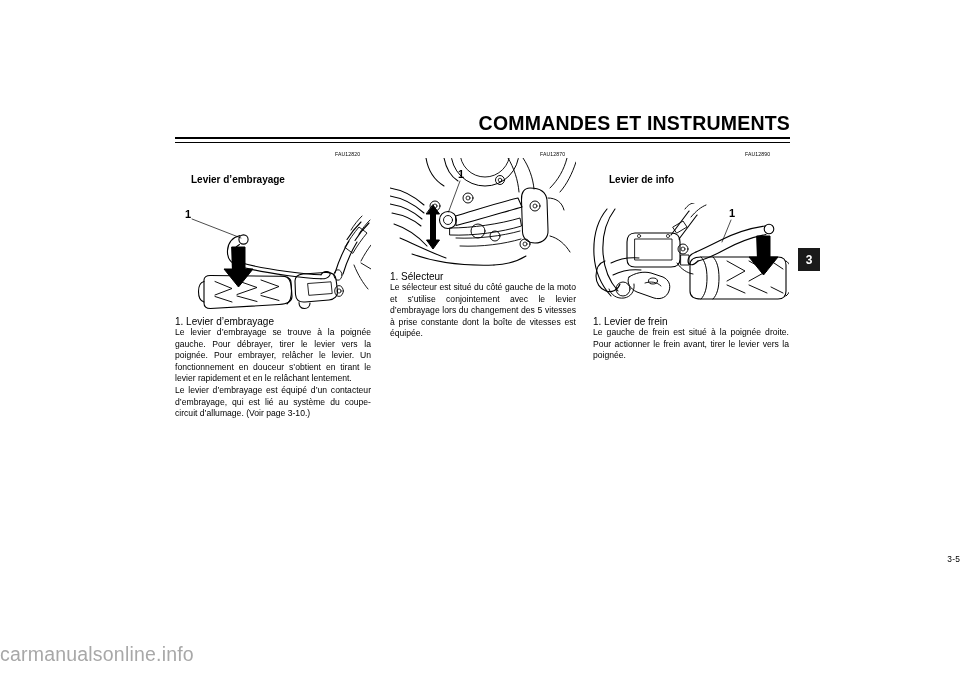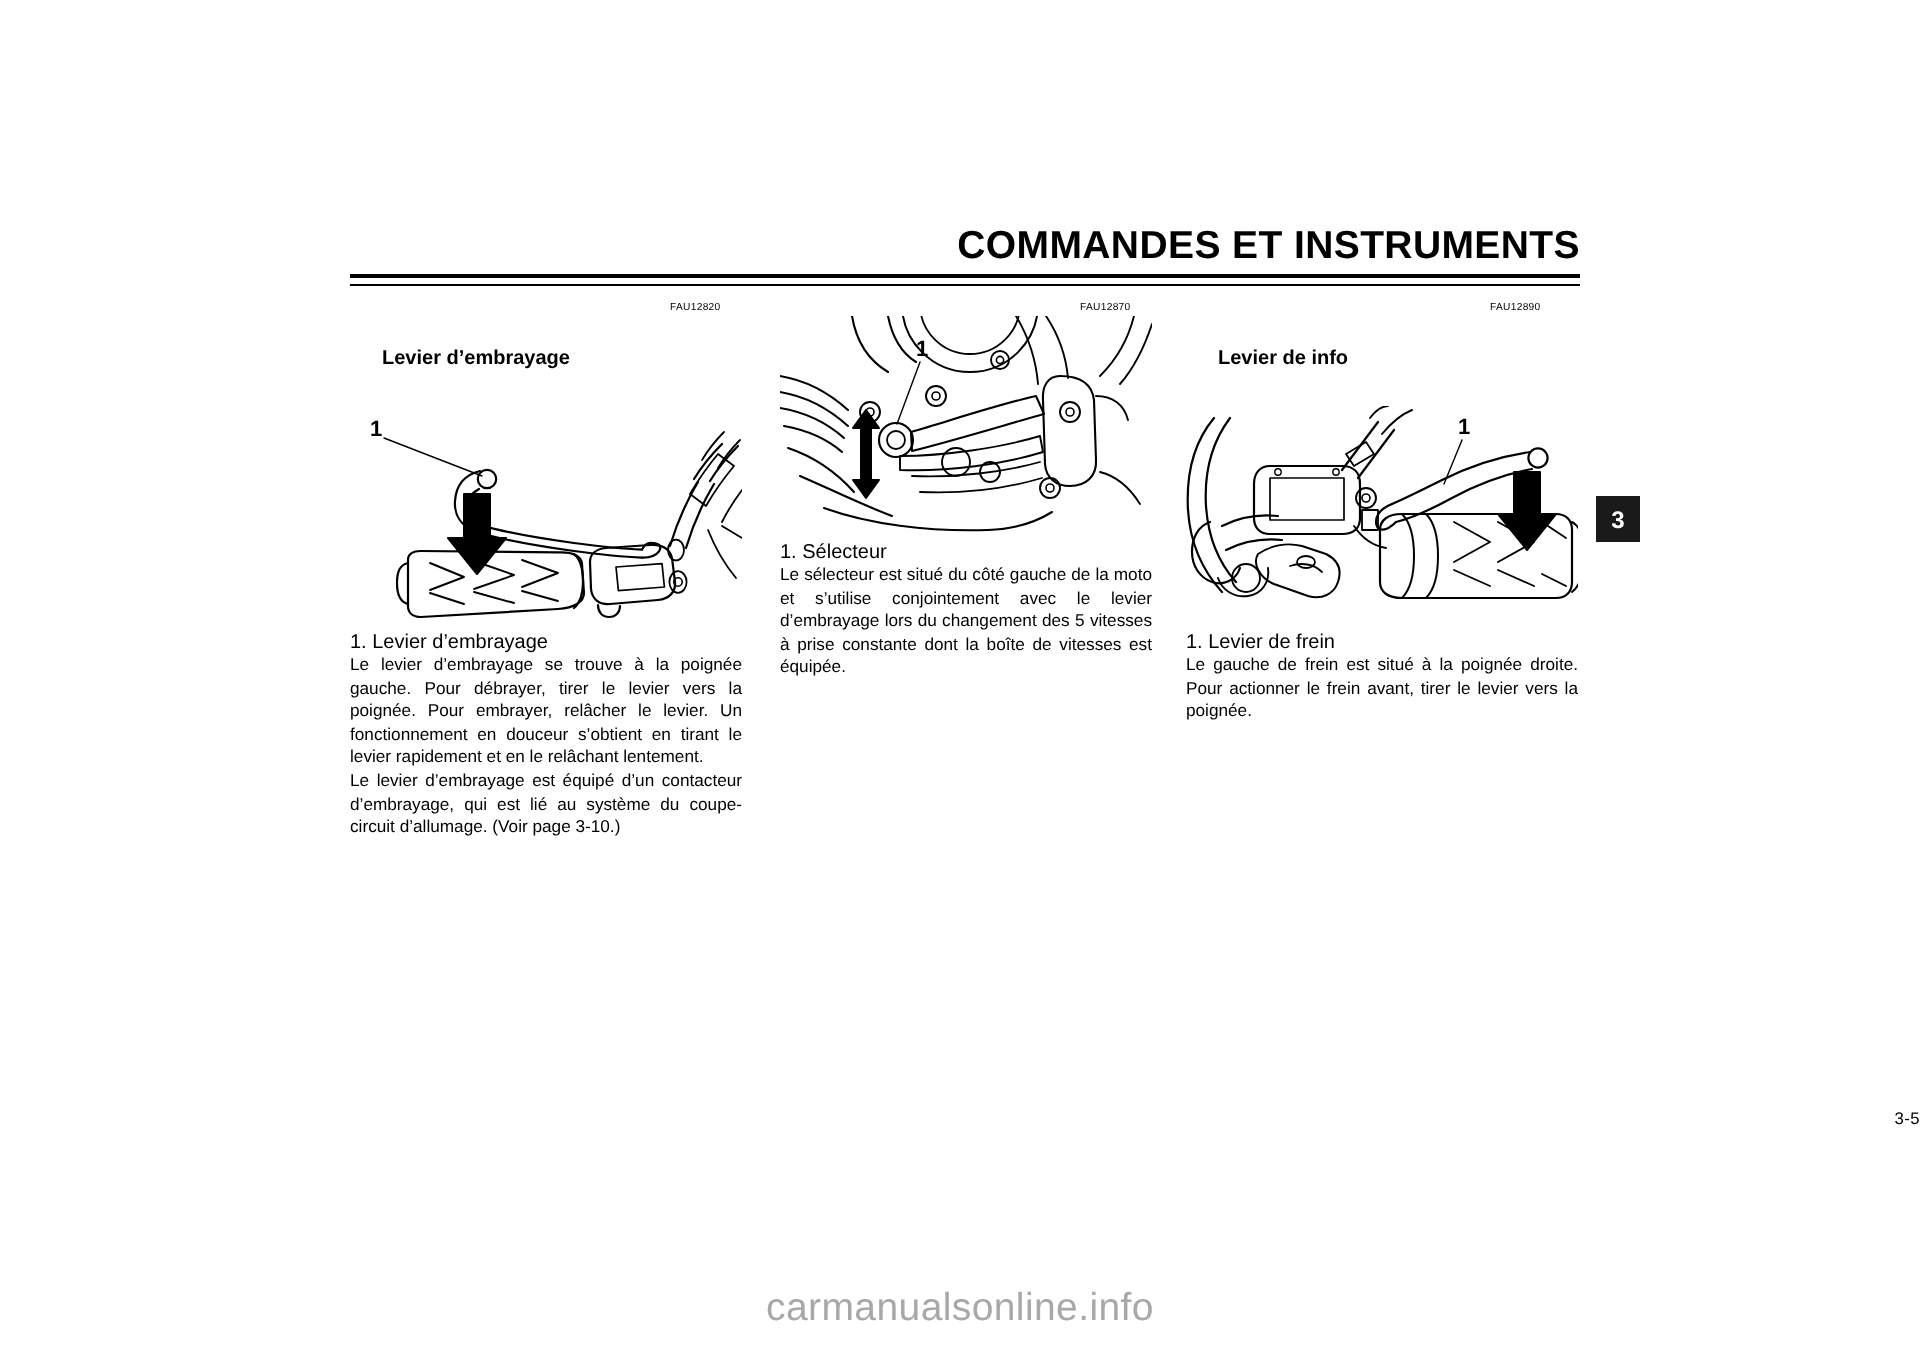--- a/index.html
+++ b/index.html
@@ -136,21 +136,20 @@
     width: 960px;
     text-align: right;
     font-size: 8.4px;
     letter-spacing: 0.2px;
   }
   #watermark {
     position: absolute;
     left: 0;
     top: 643px;
     width: 960px;
-    text-align: center;
     font-size: 19.5px;
     color: #a8a8a8;
     letter-spacing: 0.2px;
   }
 </style>
 </head>
 <body>
 
 <div id="page">
 

